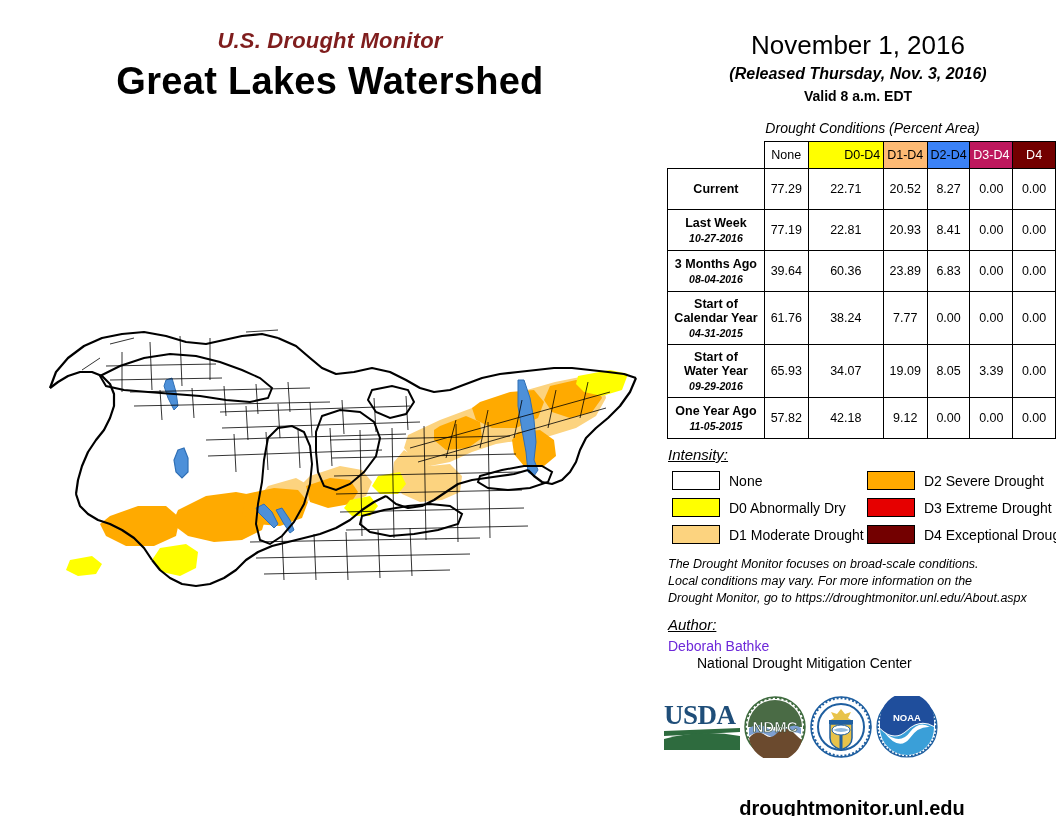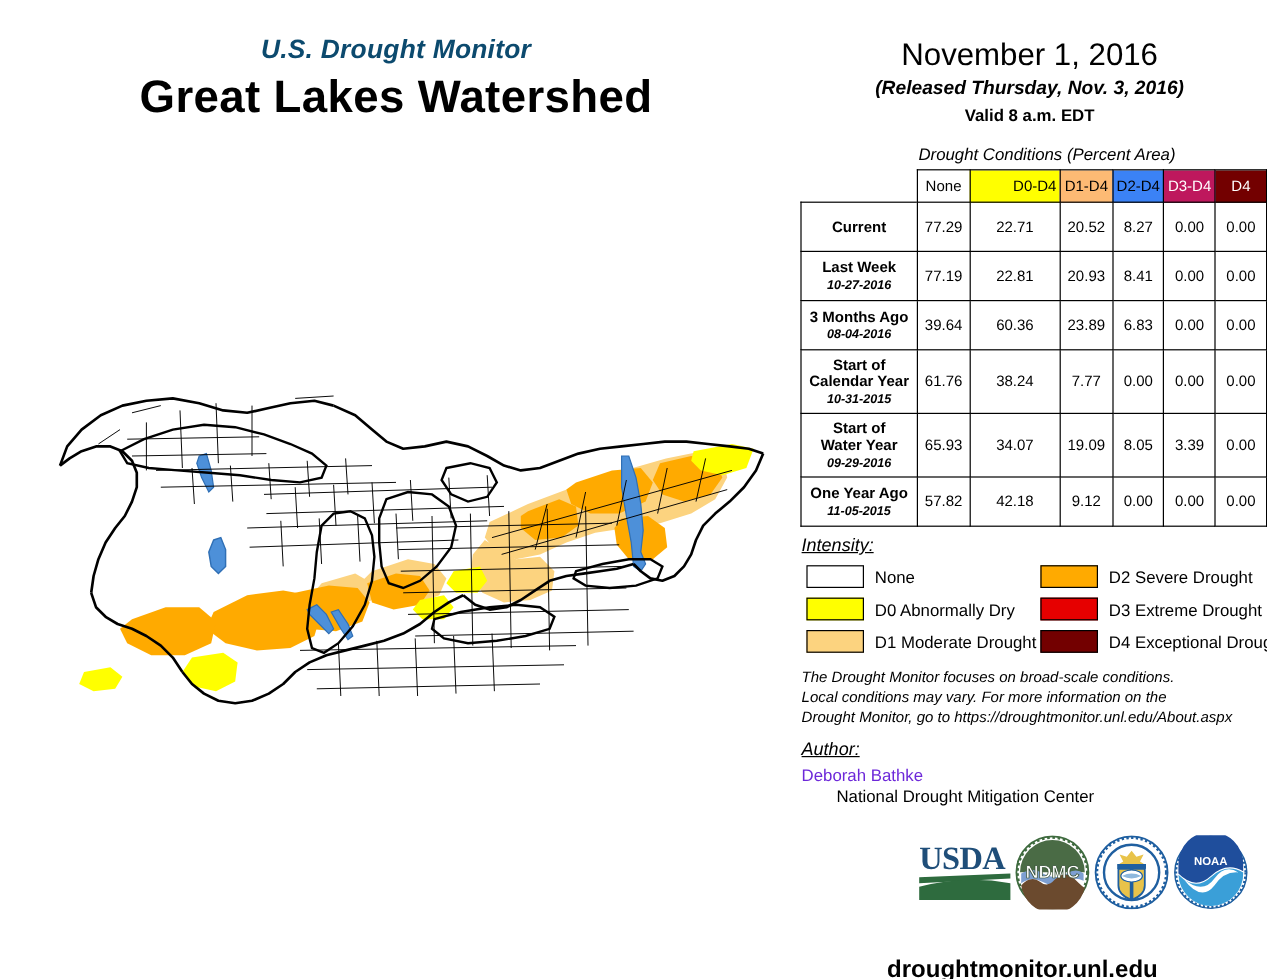--- a/index.html
+++ b/index.html
@@ -21,21 +21,21 @@
     position: absolute;
     left: 0;
     top: 28px;
     width: 660px;
     text-align: center;
   }
   #subtitle-small {
     font-size: 22px;
     font-style: italic;
     font-weight: bold;
-    color: #0c4a6e;
+    color: #7f1d1d;
     letter-spacing: 0.2px;
   }
   #title-main {
     font-size: 38px;
     font-weight: bold;
     color: #000;
     margin-top: 6px;
     letter-spacing: 0.3px;
   }
 
@@ -194,21 +194,21 @@
 
   
   #logos {
     position: absolute;
     left: 662px;
     top: 692px;
     width: 380px;
     height: 70px;
     display: flex;
     align-items: center;
-    justify-content: flex-end;
+    justify-content: flex-start;
   }
   #site-url {
     position: absolute;
     left: 662px;
     top: 770px;
     width: 380px;
     text-align: center;
     font-size: 20px;
     font-weight: bold;
     color: #000;
@@ -277,21 +277,21 @@
         <tr>
           <td class="rowlabel"><span>3 Months Ago</span><span class="sub">08-04-2016</span></td>
           <td class="val">39.64</td>
           <td class="val">60.36</td>
           <td class="val">23.89</td>
           <td class="val">6.83</td>
           <td class="val">0.00</td>
           <td class="val">0.00</td>
         </tr>
         <tr class="tall">
-          <td class="rowlabel"><span>Start of<br>Calendar Year</span><span class="sub">10-31-2015</span></td>
+          <td class="rowlabel"><span>Start of<br>Calendar Year</span><span class="sub">04-31-2015</span></td>
           <td class="val">61.76</td>
           <td class="val">38.24</td>
           <td class="val">7.77</td>
           <td class="val">0.00</td>
           <td class="val">0.00</td>
           <td class="val">0.00</td>
         </tr>
         <tr class="tall">
           <td class="rowlabel"><span>Start of<br>Water Year</span><span class="sub">09-29-2016</span></td>
           <td class="val">65.93</td>

